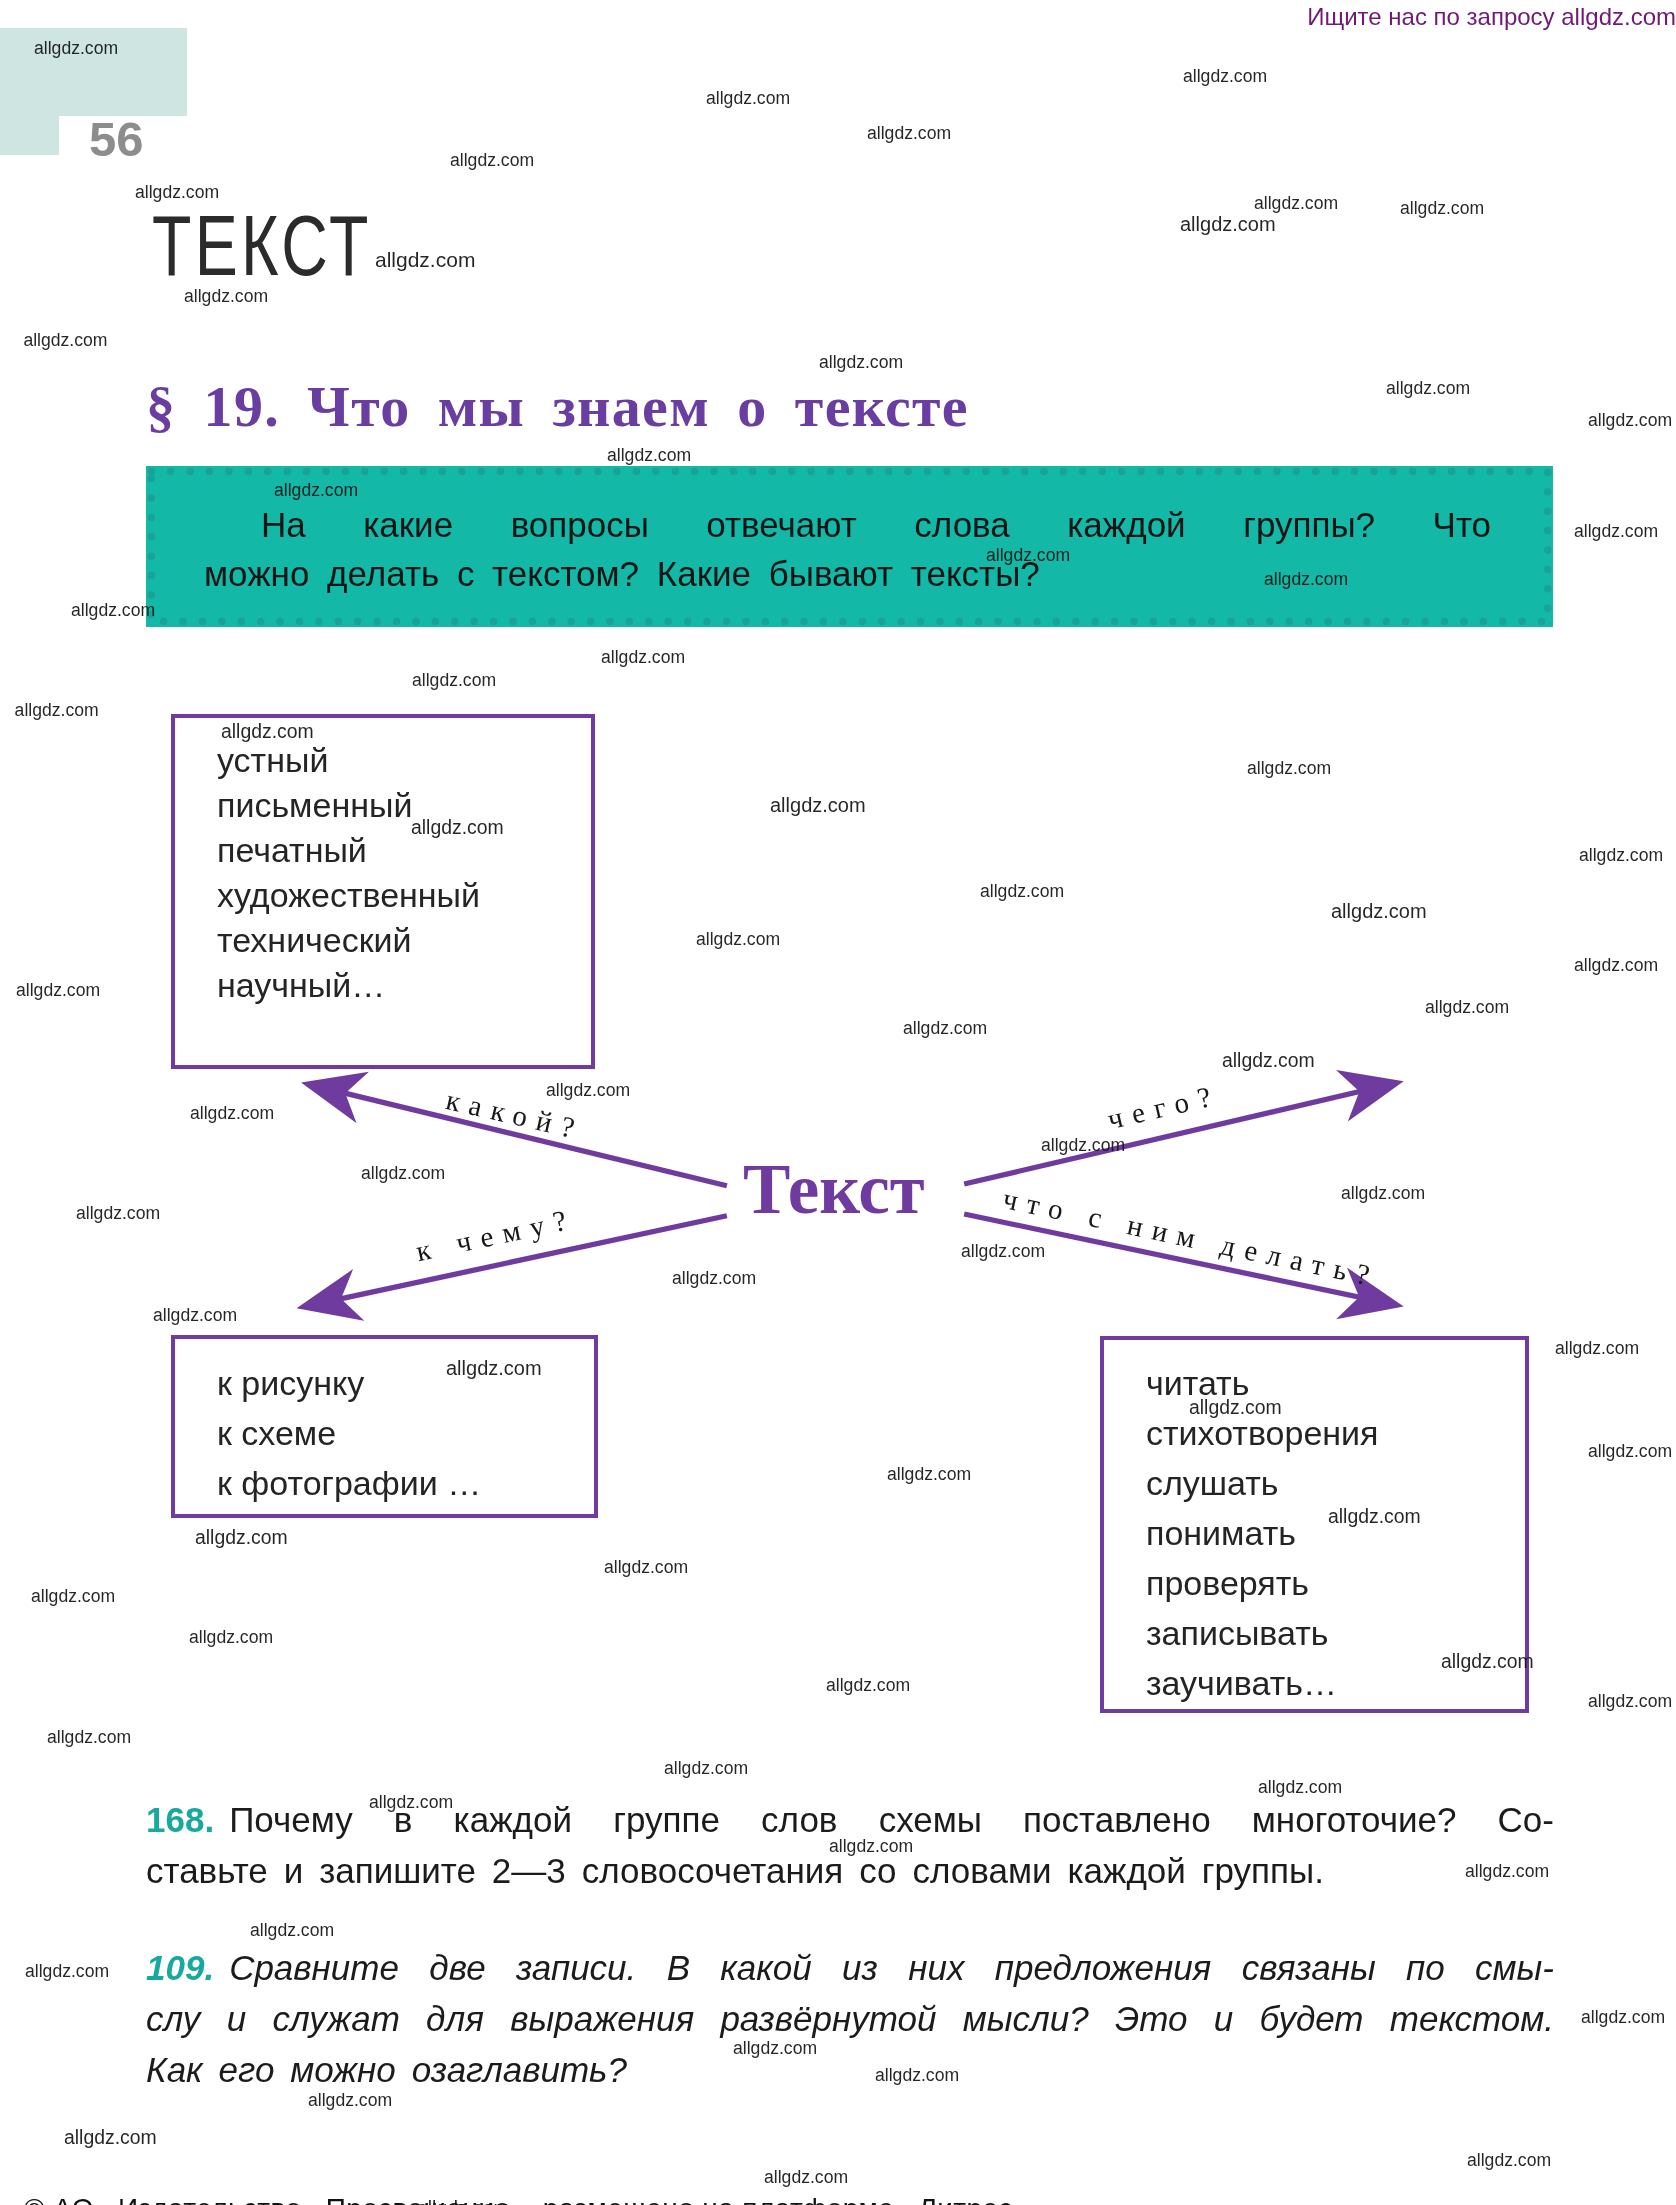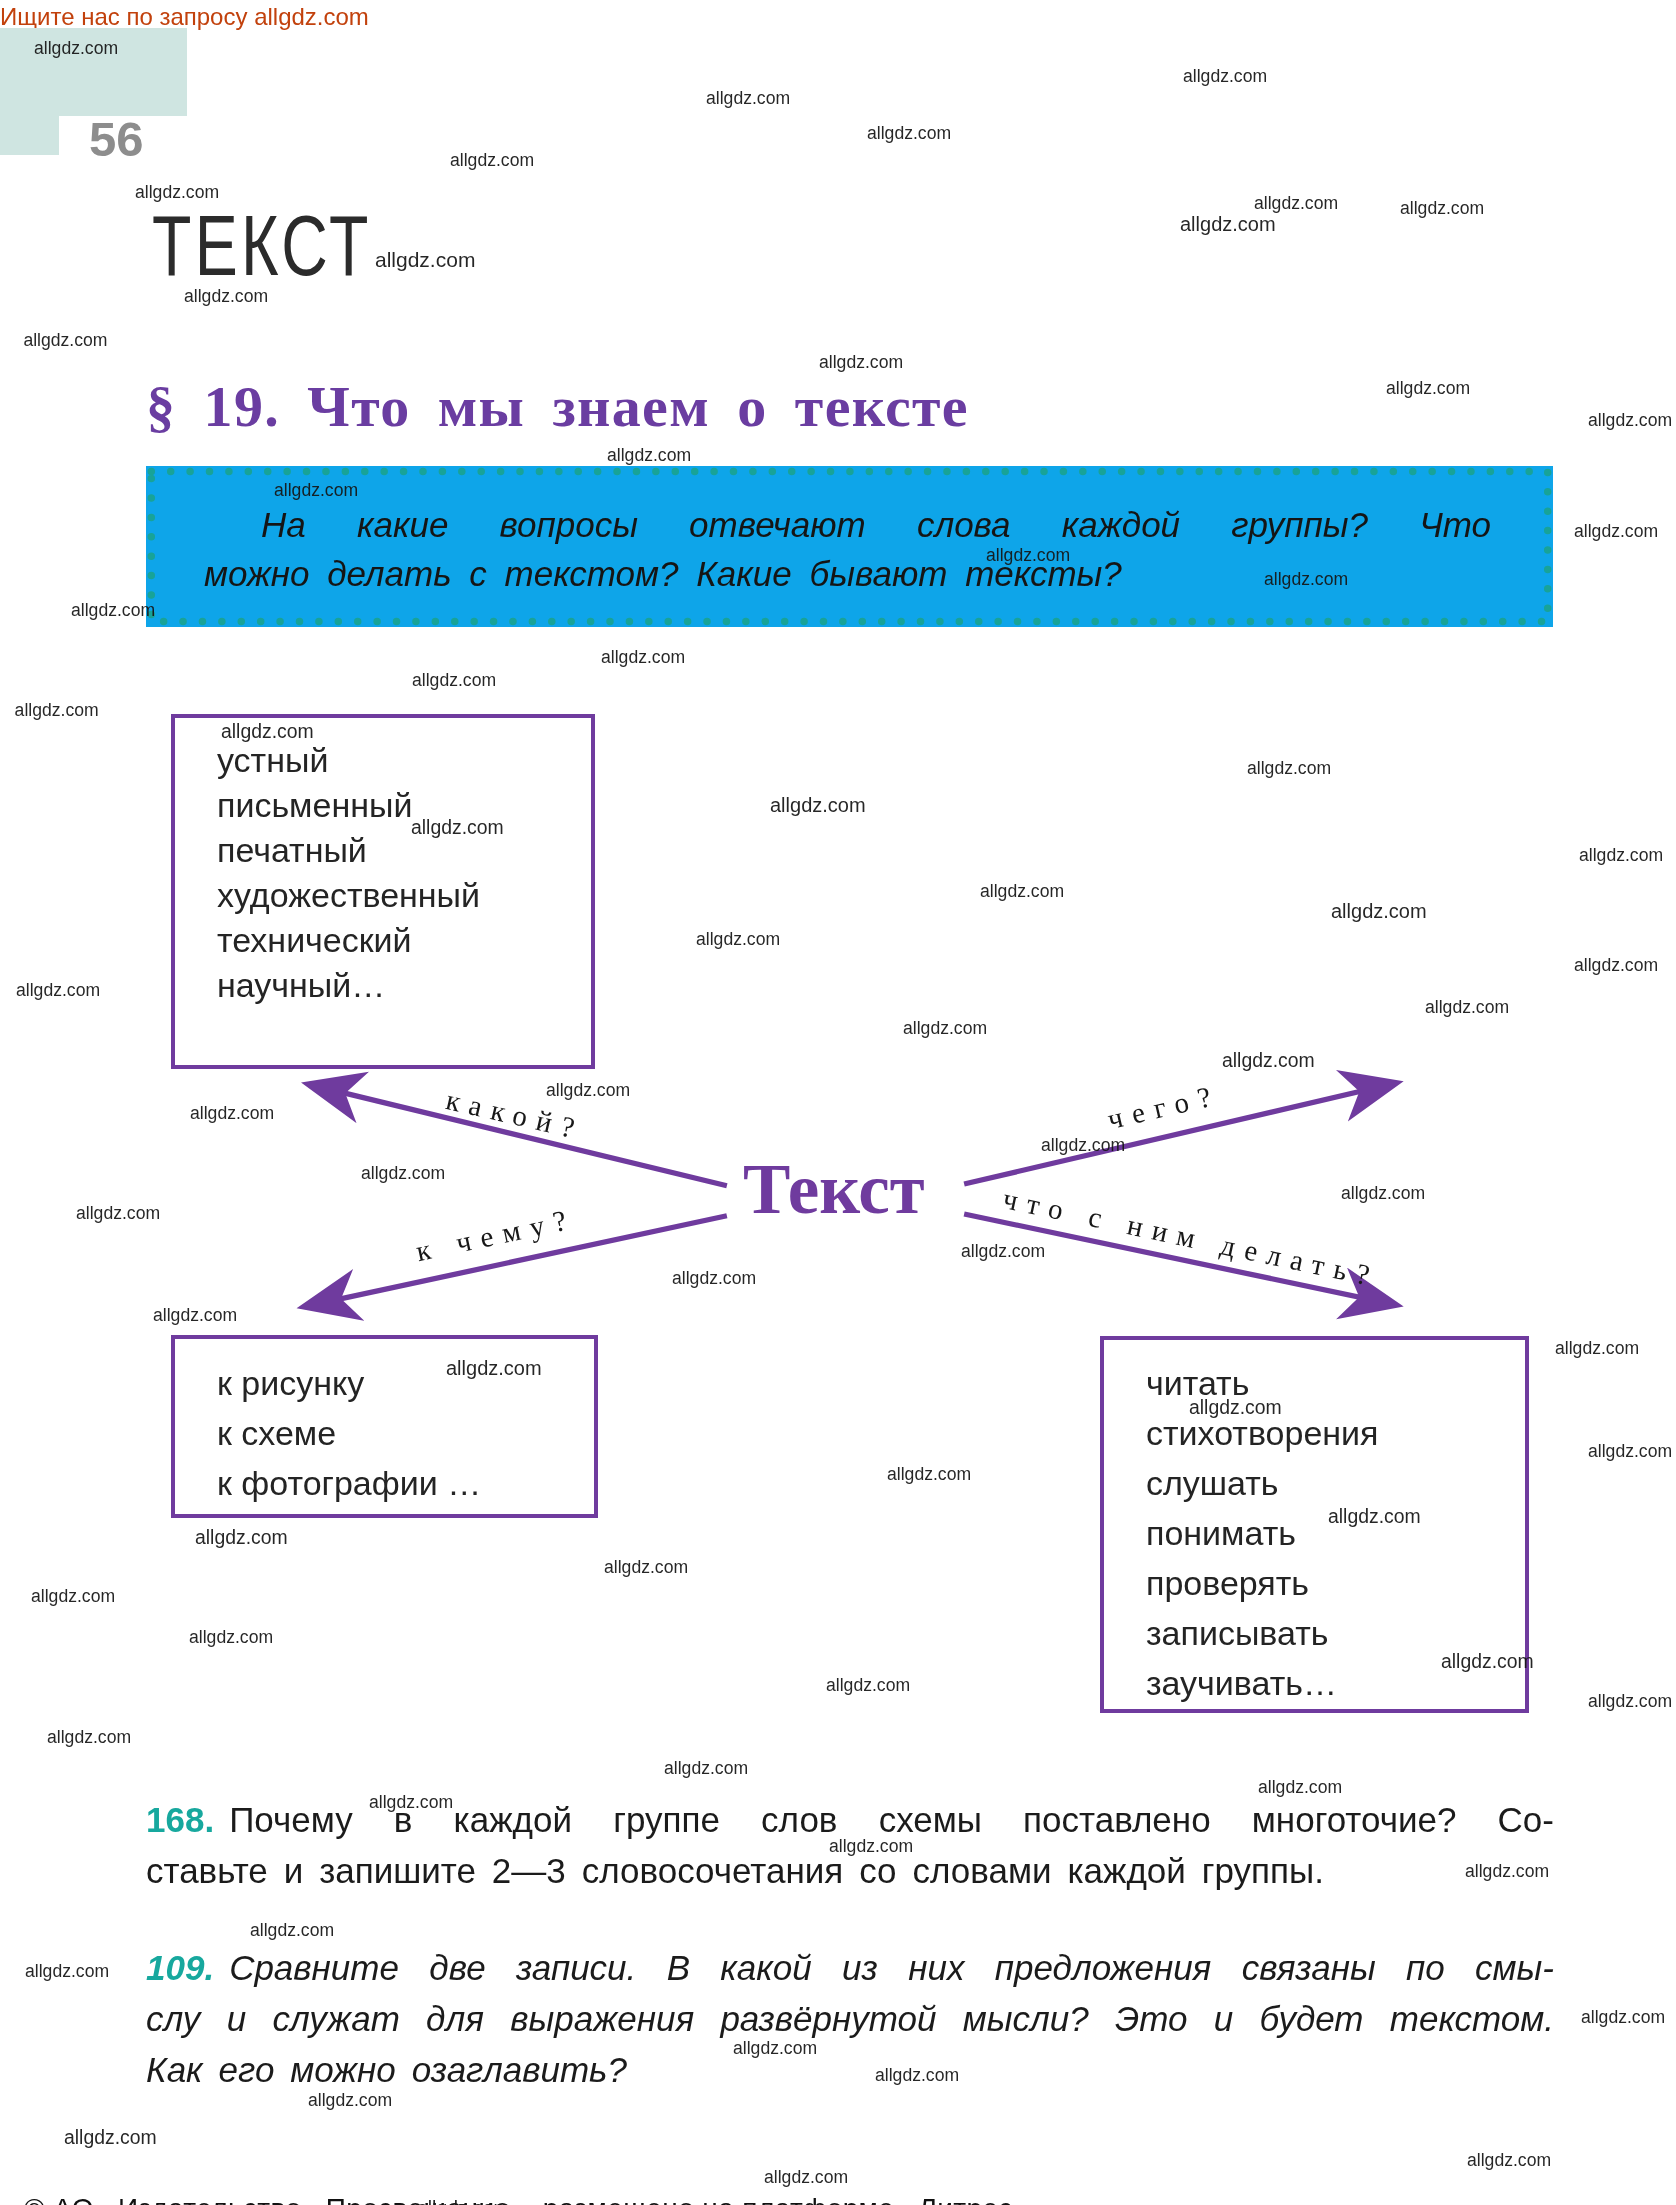--- a/index.html
+++ b/index.html
@@ -1,34 +1,34 @@
 <!DOCTYPE html>
 <html style="font-size:7px"><head>
 <meta charset="utf-8">
 <style>
   html,body{margin:0;padding:0;background:#9a9a9a;}
   .page{position:relative;width:1676px;height:2256px;background:#ffffff;overflow:hidden;
         font-family:"Liberation Sans",sans-serif;color:#1c1c1c;}
 
-  .promo{position:absolute;top:2.6px;left:0;width:100%;text-align:left;
-         font-size:24px;color:#c2410c;}
+  .promo{position:absolute;top:2.6px;left:0;width:100%;text-align:right;
+         font-size:24px;color:#701a75;}
 
   .mint-a{position:absolute;left:0;top:28px;width:187px;height:88px;background:#cfe5e1;}
   .mint-b{position:absolute;left:0;top:116px;width:59px;height:39px;background:#cfe5e1;}
   .page-number{position:absolute;left:89px;top:111px;font-size:49px;font-weight:bold;color:#8d8d8d;}
 
   .chapter-title{position:absolute;left:152px;top:198px;font-size:86px;line-height:1.1;
                  letter-spacing:4.4px;color:#2b2b2b;white-space:nowrap;
                  transform:scaleX(.75);transform-origin:left top;}
 
   .section-heading{position:absolute;left:146px;top:373px;white-space:nowrap;
                    font-family:"Liberation Serif",serif;font-weight:bold;font-size:58px;
                    color:#6a3da1;letter-spacing:1.3px;word-spacing:11.5px;}
 
-  .intro-box{position:absolute;left:146px;top:466px;width:1407px;height:161px;background:#0ea5e9;font-style:italic;}
+  .intro-box{position:absolute;left:146px;top:466px;width:1407px;height:161px;background:#14b8a6;}
   .intro-box svg{position:absolute;left:0;top:0;}
   .intro-line{position:absolute;font-size:35px;color:#151515;white-space:nowrap;}
   .il1{left:117px;top:39px;}
   .il2{left:58px;top:88px;word-spacing:8px;}
   .il1{white-space:normal;left:66px;right:62px;text-align:justify;text-align-last:justify;text-indent:49px;}
 
   .dbox{position:absolute;border:4px solid #6f3b9e;background:#fff;box-sizing:border-box;
         font-size:34px;color:#242424;}
   .dbox .line{white-space:nowrap;}
   .dbox-tl{left:171px;top:714px;width:424px;height:355px;padding:20px 0 0 42px;}

